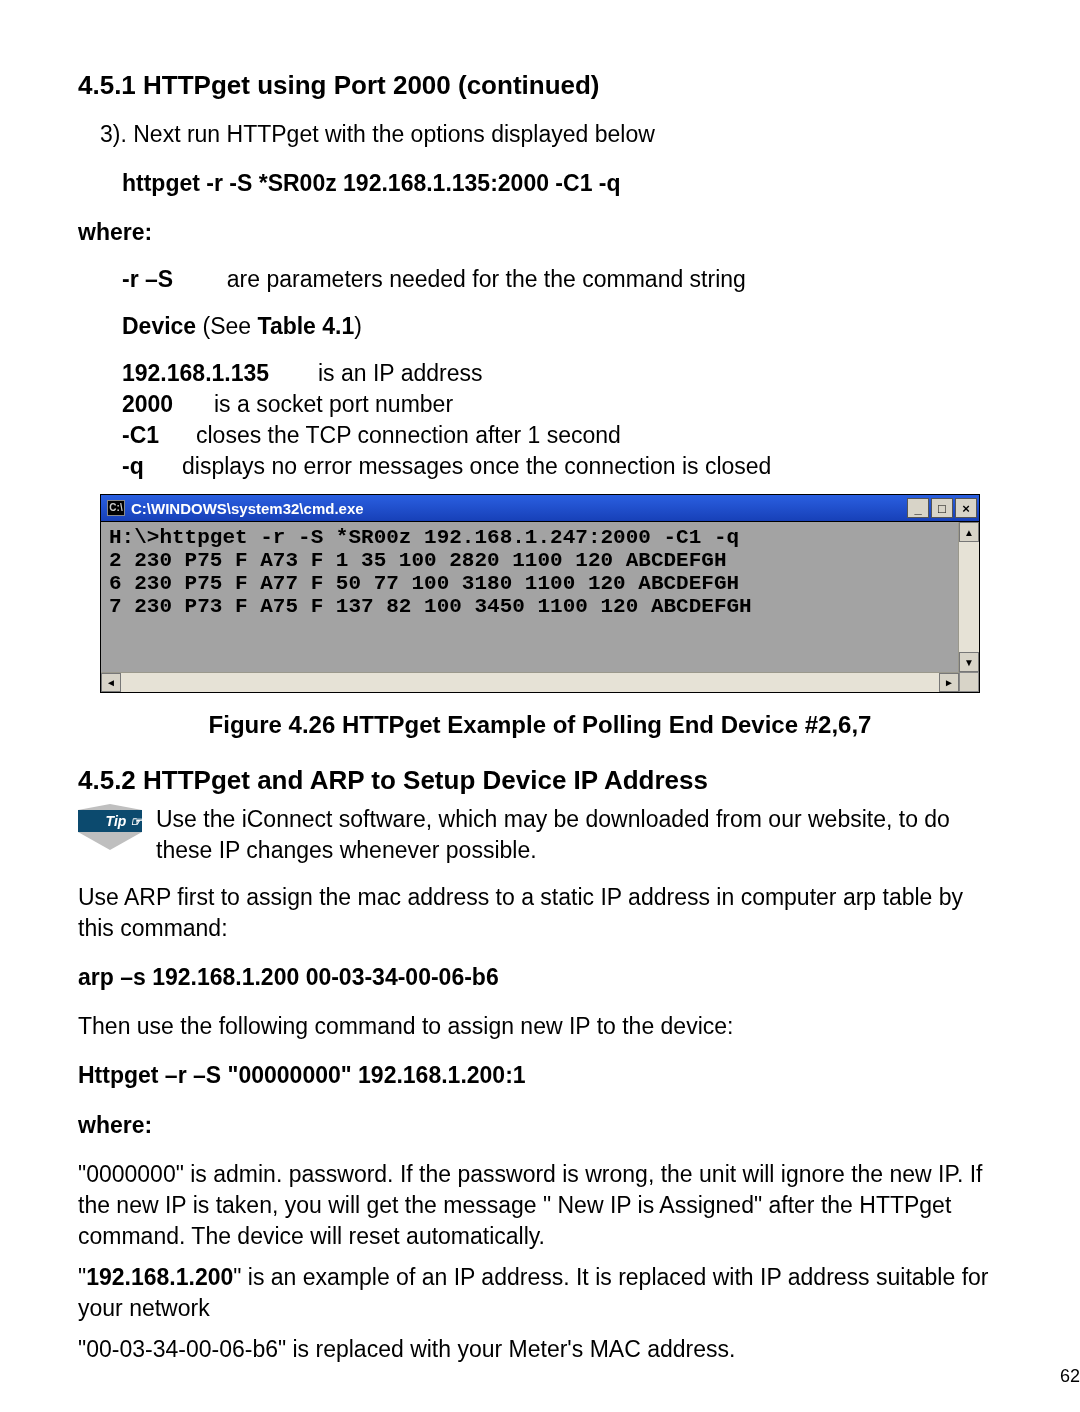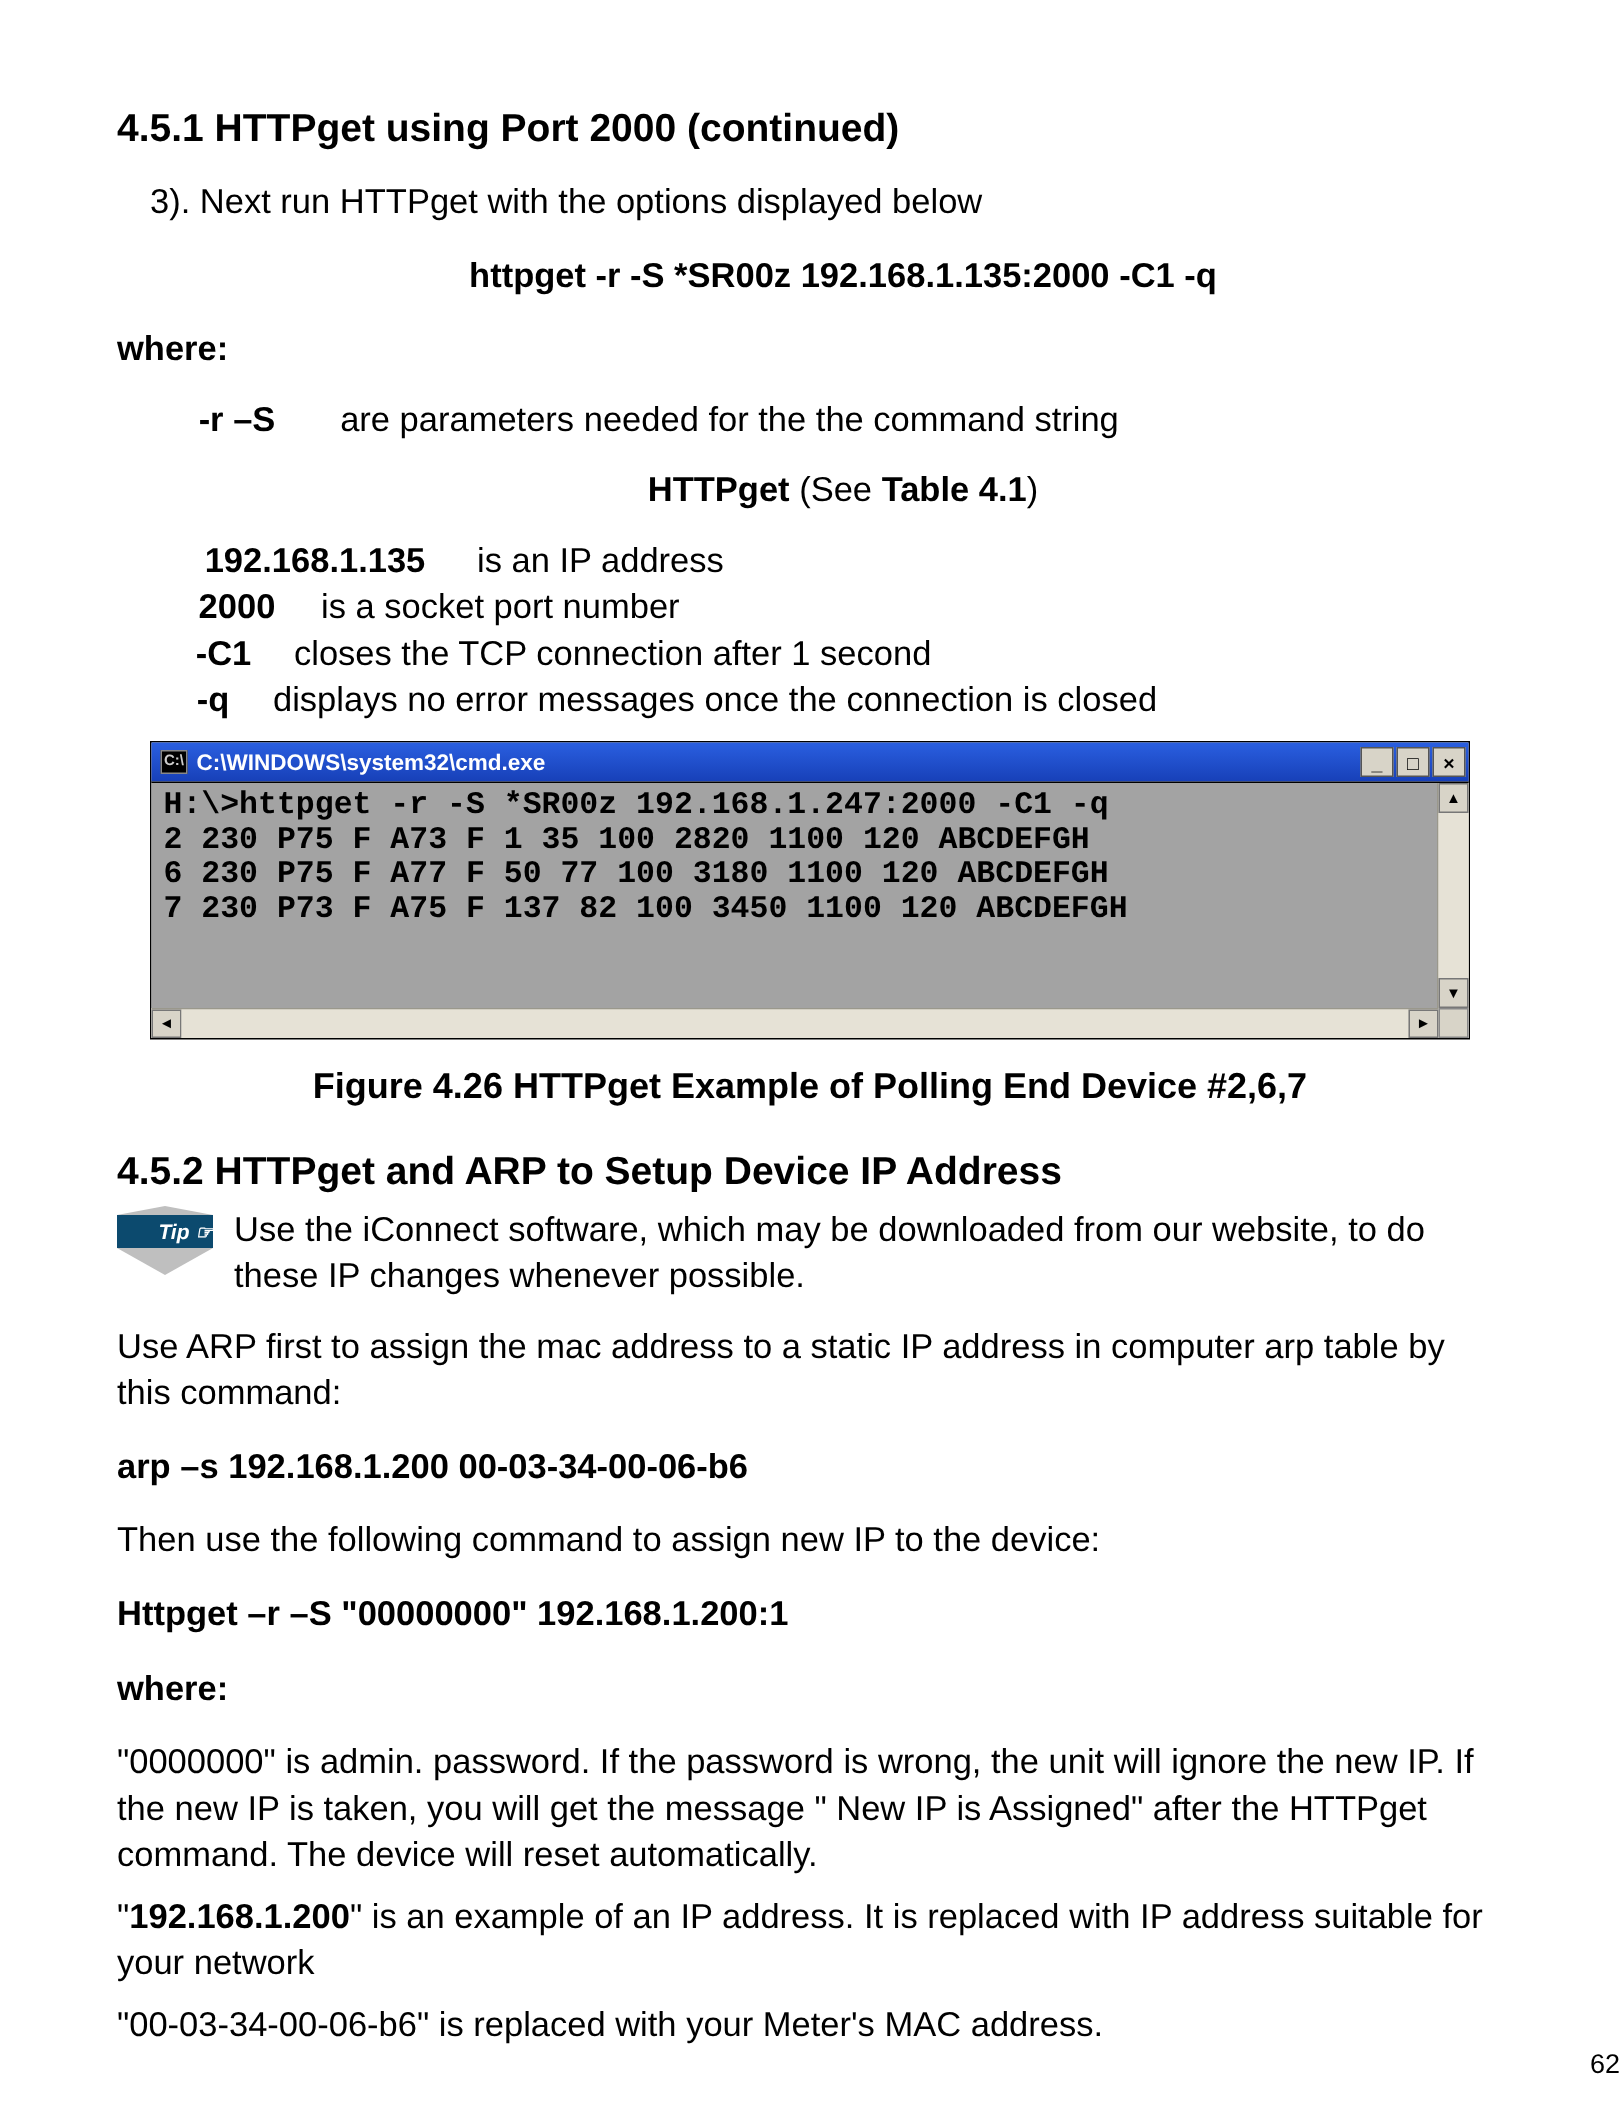--- a/index.html
+++ b/index.html
@@ -20,21 +20,21 @@
     font-size: 26px;
     font-weight: bold;
     margin: 0 0 8px 0;
   }
   .line {
     font-size: 23px;
     line-height: 1.35;
     margin: 18px 0;
   }
   .indent1 { margin-left: 22px; }
-  .indent2 { margin-left: 44px; text-align: center; }
+  .indent2 { margin-left: 44px; }
   .bold { font-weight: bold; }
   .defs { margin-top: 4px; }
   .defs .row { display: flex; font-size: 23px; margin: 4px 0; gap: 20px; }
   .defs .k { font-weight: bold; min-width: 72px; }
   .defs .k2 { font-weight: bold; min-width: 176px; }
   .defs .v { }
   .cmdwin {
     border: 1px solid #000;
     margin: 14px 22px 8px 22px;
   }
@@ -165,21 +165,21 @@
   <div class="line indent1">3).  Next run HTTPget with the options displayed below</div>
   <div class="line indent2 bold">httpget -r -S *SR00z 192.168.1.135:2000 -C1 -q</div>
   <div class="line bold">where:</div>
 
   <div class="defs indent2">
     <div class="row">
       <span class="k">-r  –S</span>
       <span class="v">&nbsp;&nbsp;<span>are parameters needed for the the command string</span></span>
     </div>
     <div class="line">
-      <span class="bold">HTTPget</span><span> (See </span><span class="bold">Table 4.1</span><span>)</span>
+      <span class="bold">Device</span><span> (See </span><span class="bold">Table 4.1</span><span>)</span>
     </div>
     <div class="row">
       <span class="k2">192.168.1.135</span>
       <span class="v">is an IP address</span>
     </div>
     <div class="row">
       <span class="k">2000</span>
       <span class="v">is a socket port number</span>
     </div>
     <div class="row">

